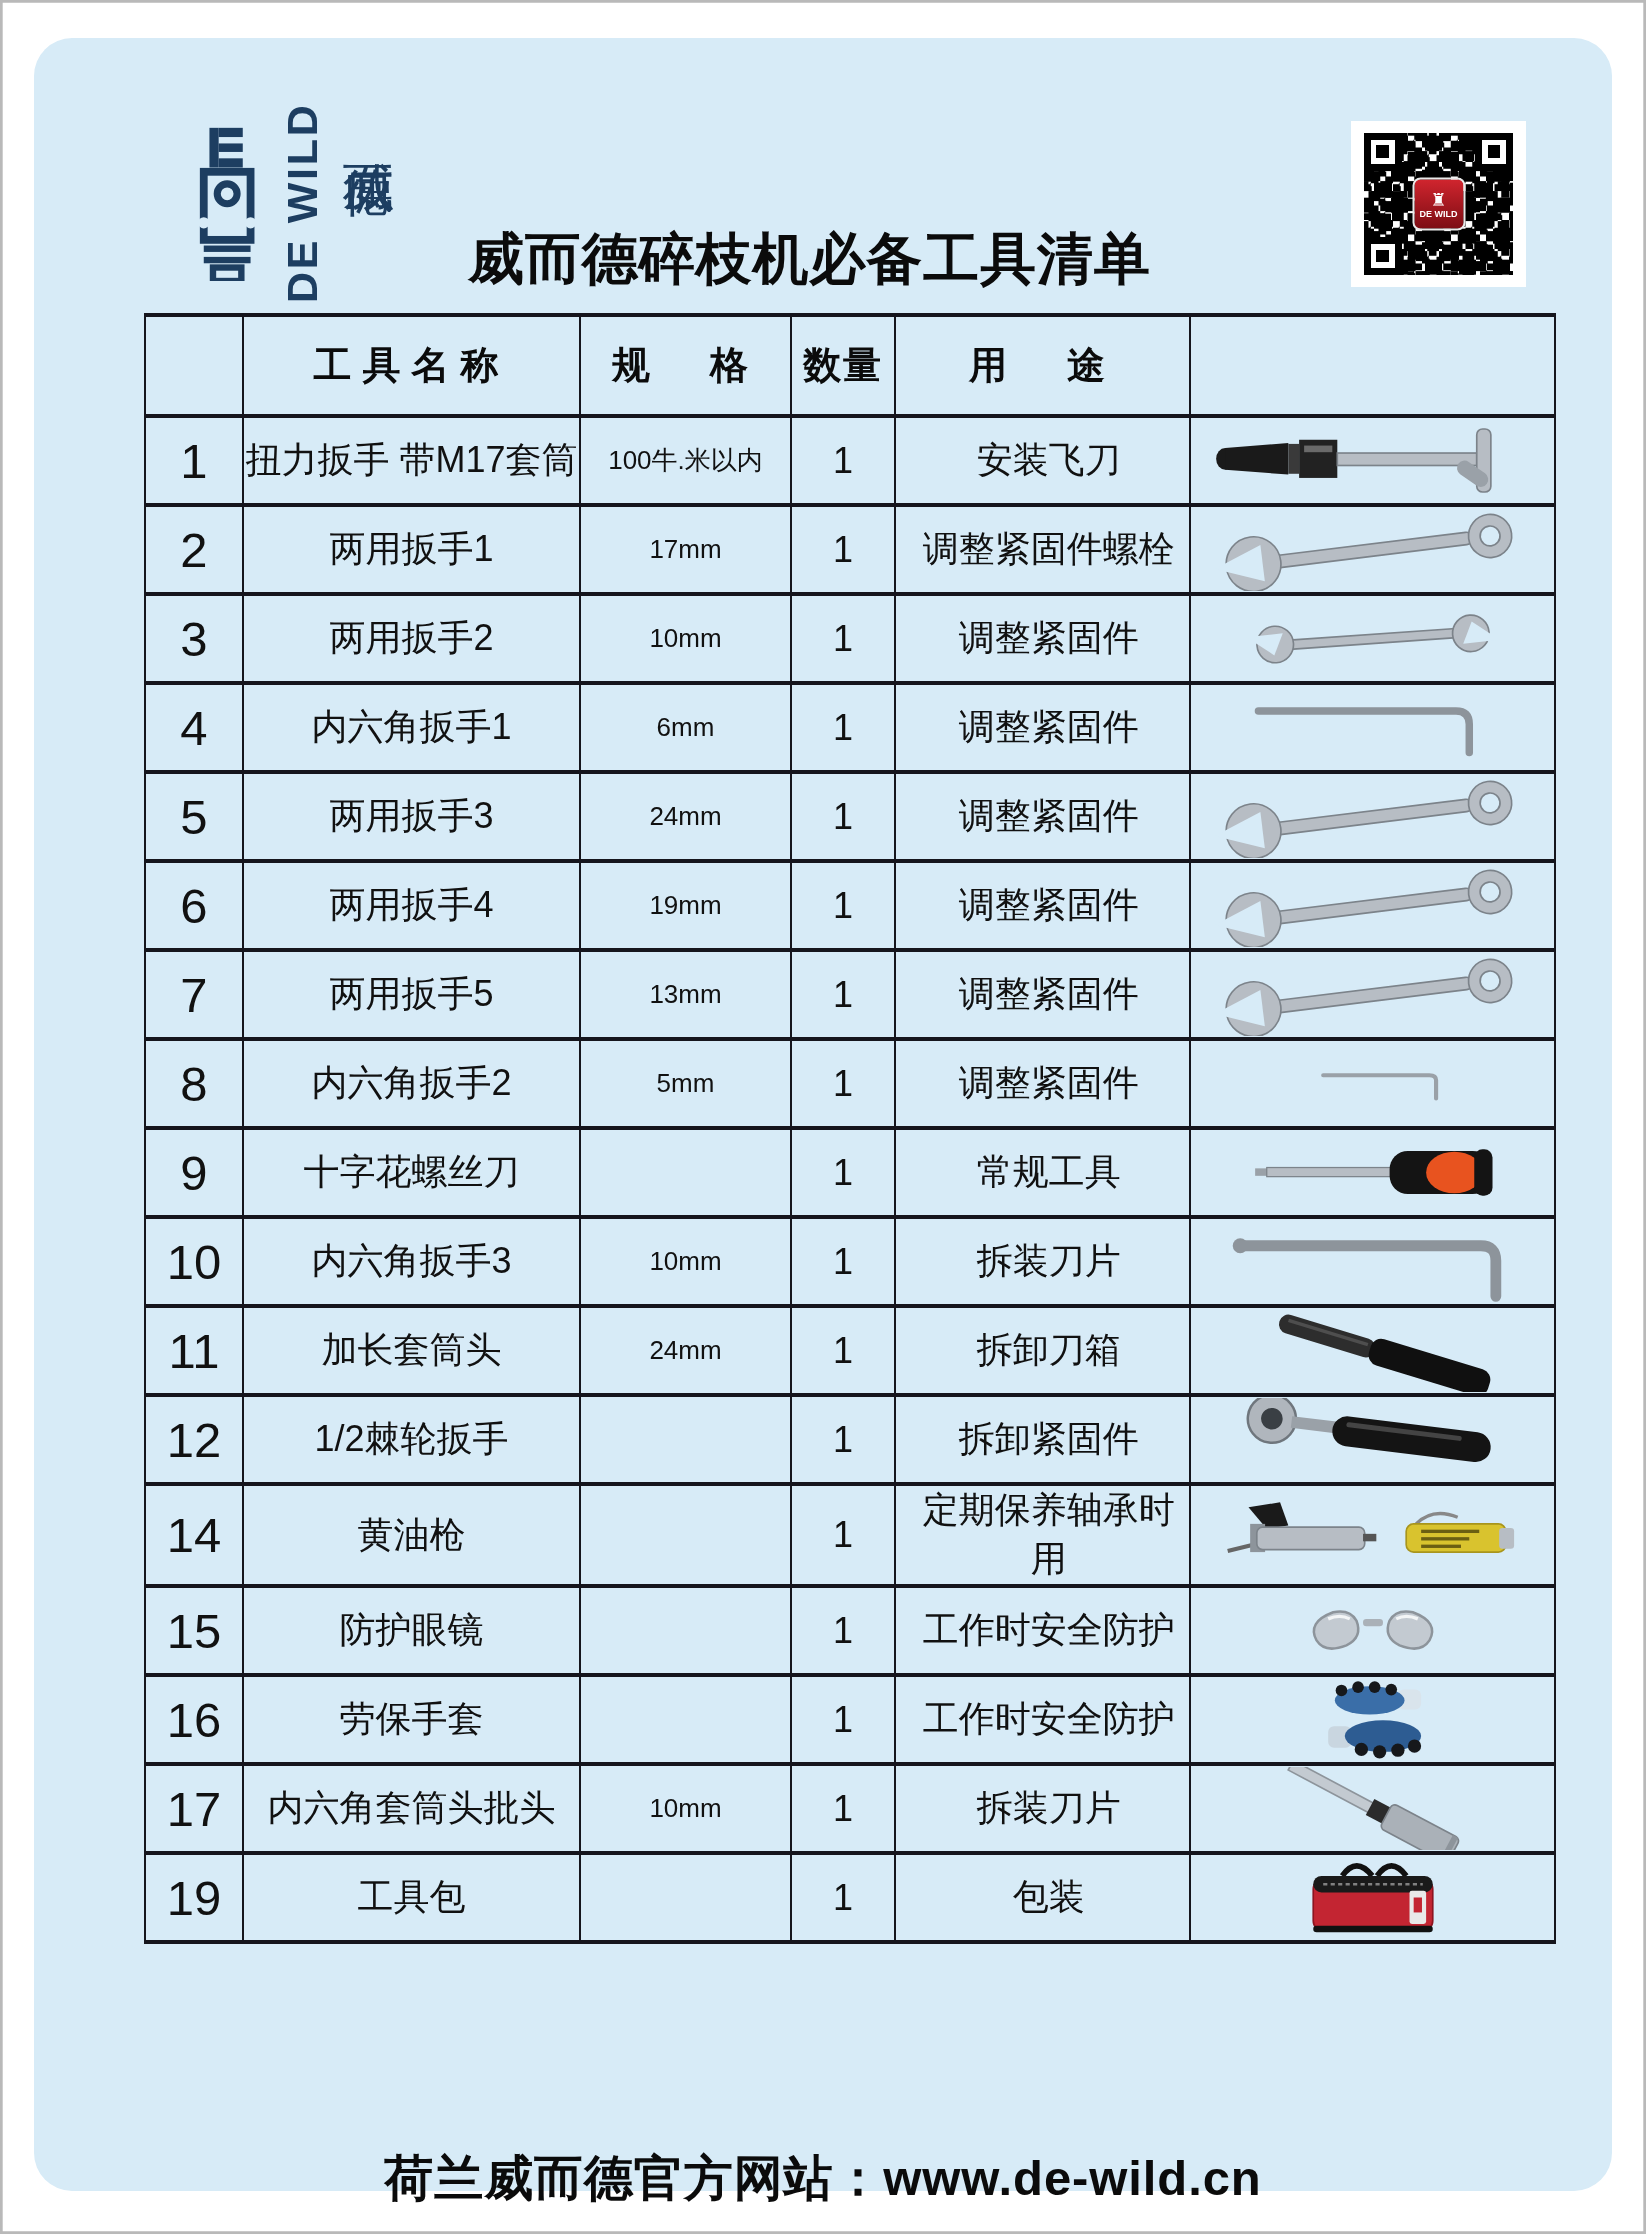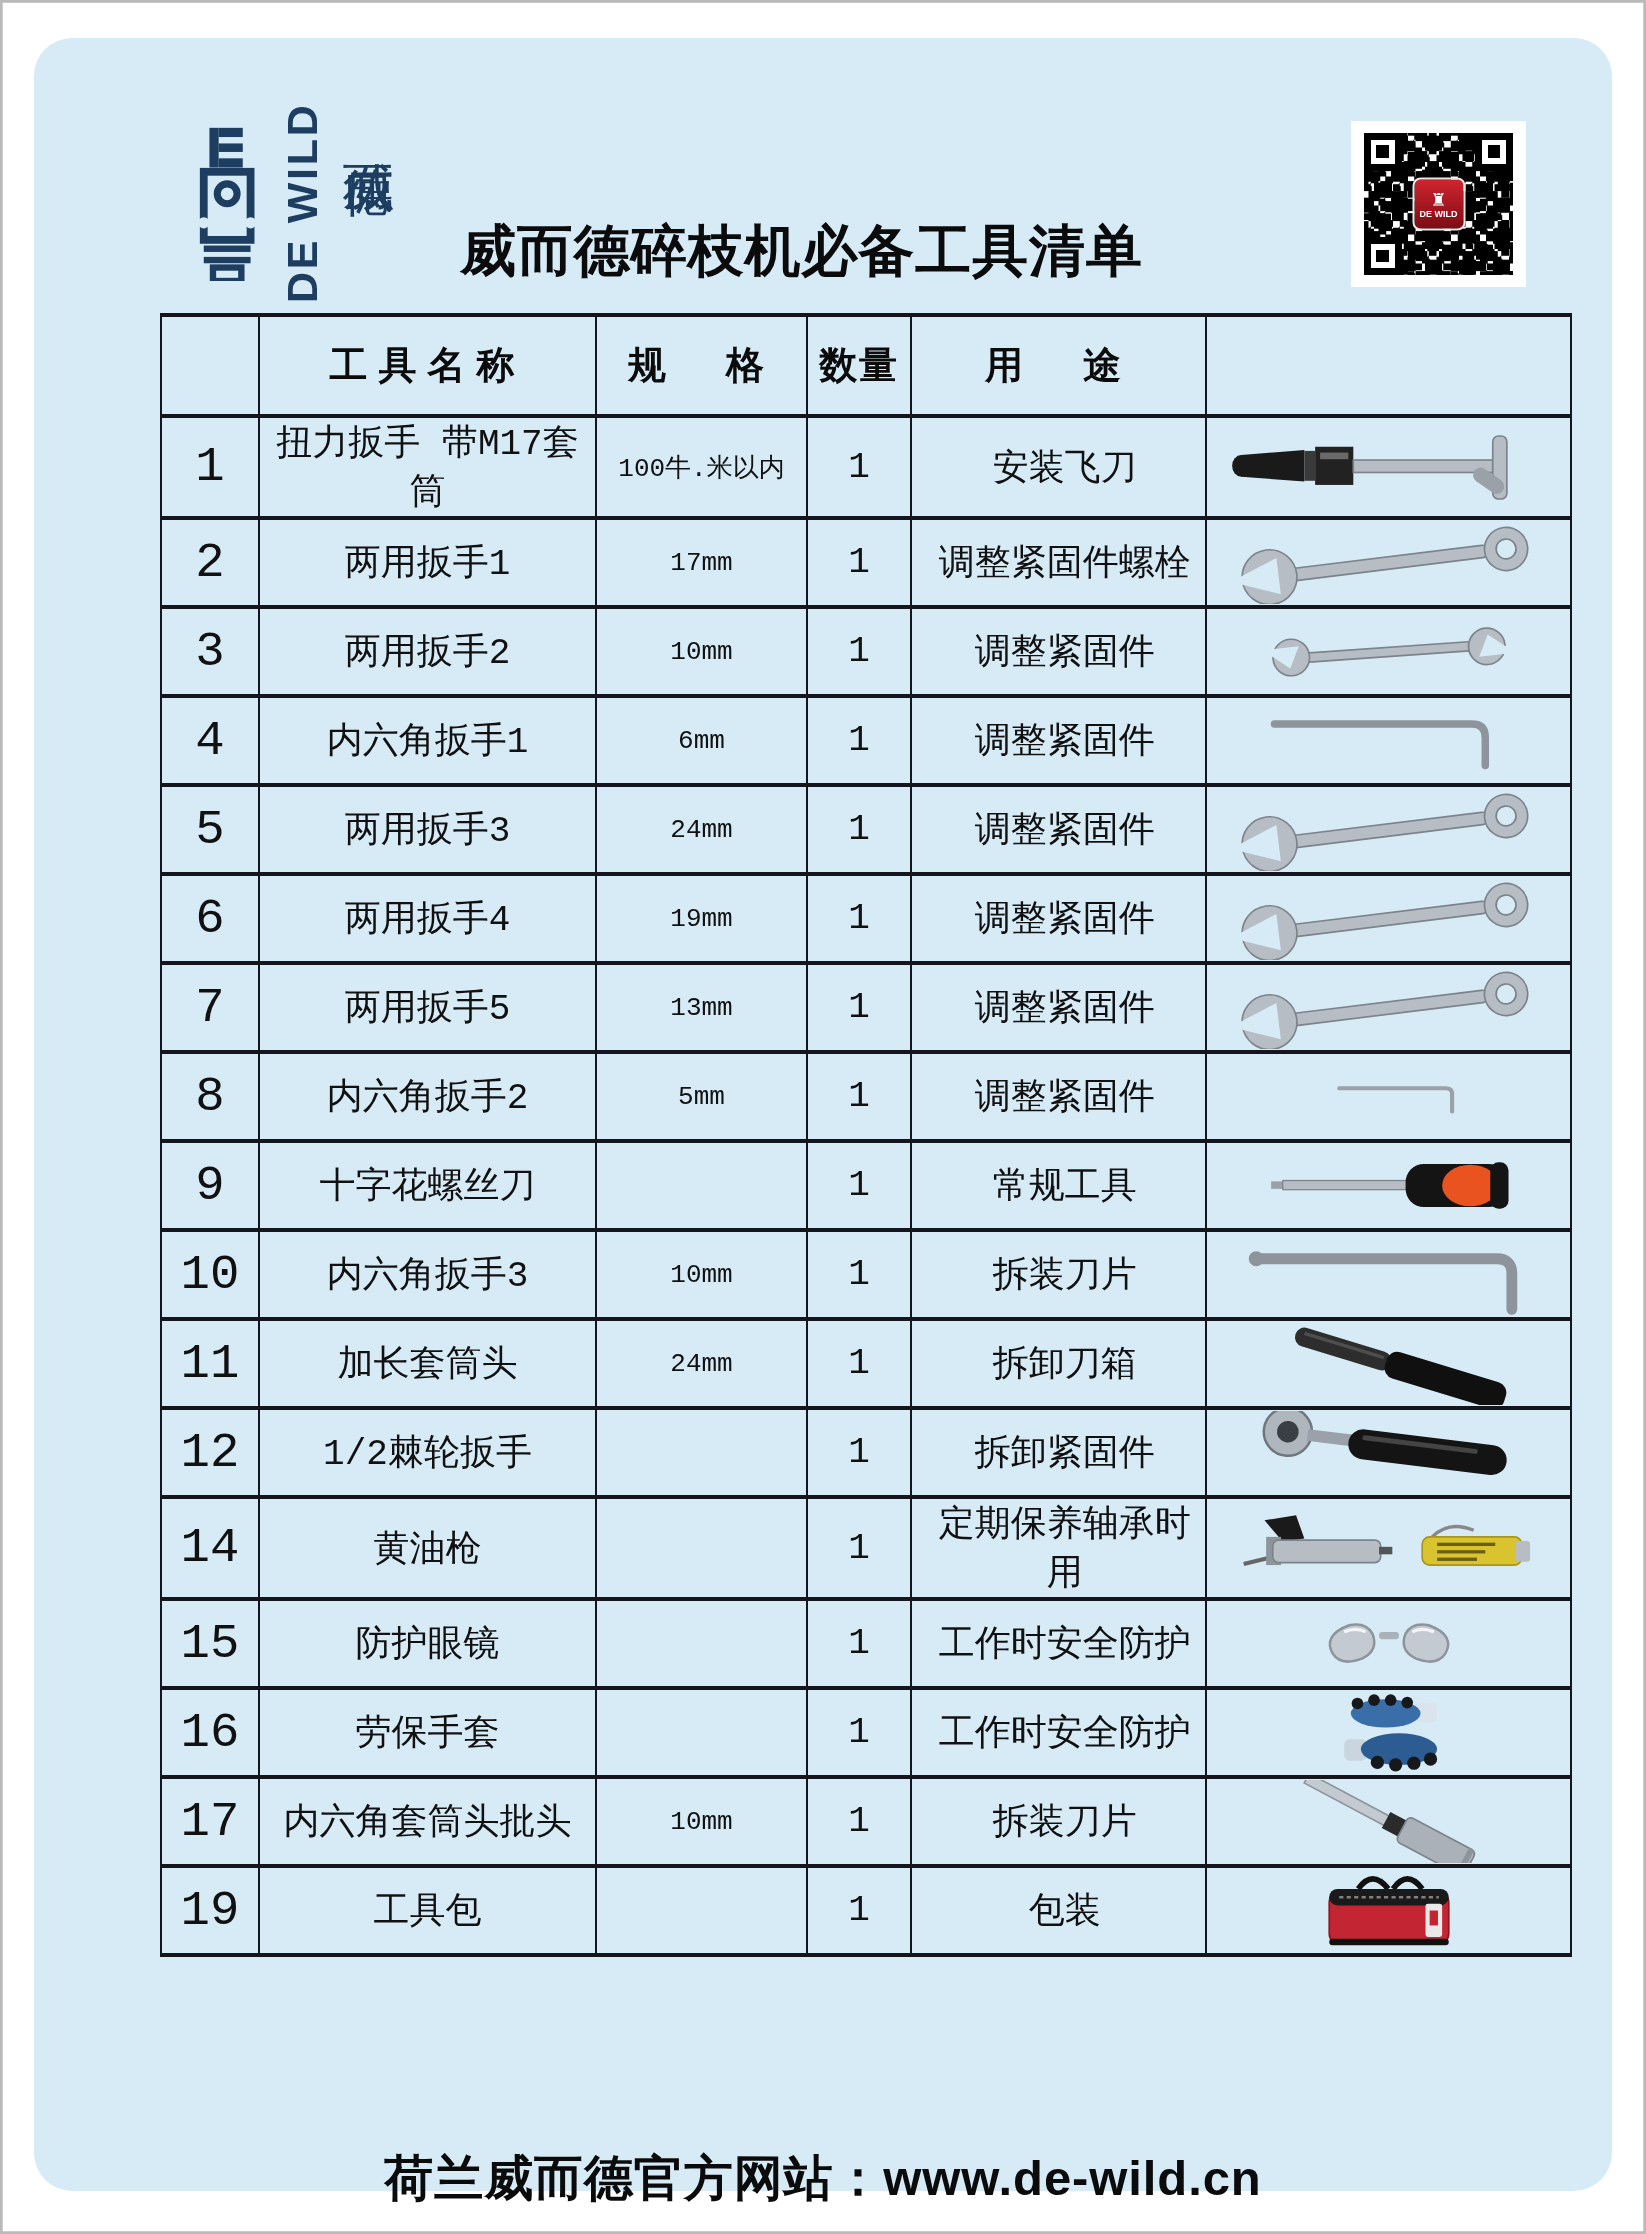--- a/index.html
+++ b/index.html
@@ -19,21 +19,21 @@
     writing-mode:vertical-rl;transform:rotate(180deg);
     font-size:43px;font-weight:bold;letter-spacing:2.7px;color:#1d3e61;
     display:flex;align-items:center;justify-content:center;white-space:nowrap;
   }
   .brand-cn{
     position:absolute;left:299px;top:83px;height:163px;
     writing-mode:vertical-rl;font-family:"Liberation Serif","DejaVu Serif",serif;
     font-size:51px;letter-spacing:3.6px;color:#1d3e61;white-space:nowrap;
   }
   .title{
-    position:absolute;left:418px;top:168px;margin:8px;
+    position:absolute;left:418px;top:168px;margin:16px;
     font-size:56px;font-weight:800;color:#0b0b0b;letter-spacing:0.9px;white-space:nowrap;
   }
   
   .qr{position:absolute;left:1317px;top:83px;width:175px;height:166px;background:#ffffff;}
   .qr-noise{
     position:absolute;left:12.7px;top:11.8px;right:12.7px;bottom:11.8px;
     background:
       repeating-conic-gradient(#000 0% 25%, transparent 0% 50%) 0 0/14.5px 14.5px,
       repeating-conic-gradient(#000 0% 25%, transparent 0% 50%) 4.5px 8.1px/23.5px 20px,
       repeating-conic-gradient(#000 0% 25%, transparent 0% 50%) 10px 2.7px/34px 31px;
@@ -44,22 +44,22 @@
   .finder.tl{left:12.7px;top:11.8px;}  .finder.tr{right:12.7px;top:11.8px;}  .finder.bl{left:12.7px;bottom:11.8px;}
   .qr-logo{
     position:absolute;left:50%;top:50%;transform:translate(-50%,-50%);
     width:49px;height:49px;border-radius:8.1px;background:linear-gradient(#d0252e,#7d0d14);
     border:2.7px solid #e9e9e9;display:flex;flex-direction:column;align-items:center;justify-content:center;color:#fff;
   }
   .qr-logo .rook{font-size:18px;line-height:18px;}
   .qr-logo .qr-brand{font-size:9px;font-weight:bold;letter-spacing:0;}
   
   table.tools{
-    position:absolute;left:126px;top:275px;width:1409px;
-    border-collapse:collapse;table-layout:fixed;font-family:Liberation Mono, monospace;
+    position:absolute;left:110px;top:275px;width:1409px;
+    border-collapse:collapse;table-layout:fixed;
   }
   .tools th,.tools td{
     border:2.7px solid #15151d;border-top-width:4.5px;border-bottom-width:4.5px;
     text-align:center;vertical-align:middle;padding:0;overflow:hidden;
   }
   .tools thead tr{height:101px;}
   .tools tbody tr{height:89px;}
   .tools th{font-size:38px;font-weight:700;letter-spacing:11px;color:#0b0b0b;}
   .c-no{font-size:49px;font-weight:400;color:#111;}
   .c-name{font-size:36px;}

